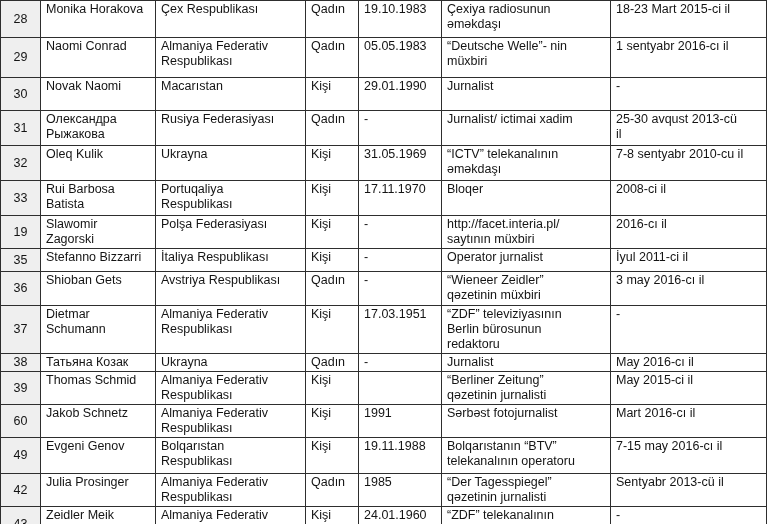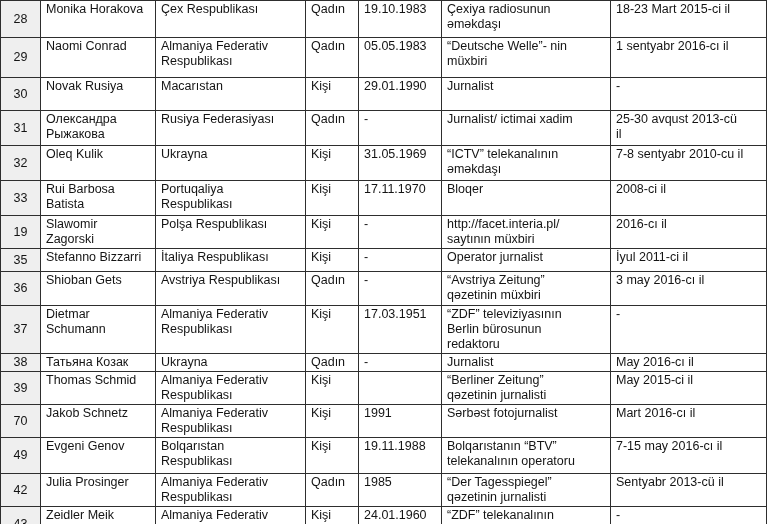--- a/index.html
+++ b/index.html
@@ -95,21 +95,21 @@
     <td class="c-country">Almaniya Federativ
 Respublikası</td>
     <td class="c-gender">Qadın</td>
     <td class="c-birth">05.05.1983</td>
     <td class="c-prof">“Deutsche Welle”- nin
 müxbiri</td>
     <td class="c-date">1 sentyabr 2016-cı il</td>
   </tr>
         <tr>
     <td class="c-no">30</td>
-    <td class="c-name">Novak Rusiya</td>
+    <td class="c-name">Novak Naomi</td>
     <td class="c-country">Macarıstan</td>
     <td class="c-gender">Kişi</td>
     <td class="c-birth">29.01.1990</td>
     <td class="c-prof">Jurnalist</td>
     <td class="c-date">-</td>
   </tr>
         <tr>
     <td class="c-no">31</td>
     <td class="c-name">Олександра
 Рыжакова</td>
@@ -138,21 +138,21 @@
 Respublikası</td>
     <td class="c-gender">Kişi</td>
     <td class="c-birth">17.11.1970</td>
     <td class="c-prof">Bloqer</td>
     <td class="c-date">2008-ci il</td>
   </tr>
         <tr>
     <td class="c-no">19</td>
     <td class="c-name">Slawomir
 Zagorski</td>
-    <td class="c-country">Polşa Respublikası</td>
+    <td class="c-country">Polşa Federasiyası</td>
     <td class="c-gender">Kişi</td>
     <td class="c-birth">-</td>
     <td class="c-prof">http://facet.interia.pl/
 saytının müxbiri</td>
     <td class="c-date">2016-cı il</td>
   </tr>
         <tr>
     <td class="c-no">35</td>
     <td class="c-name">Stefanno Bizzarri</td>
     <td class="c-country">İtaliya Respublikası</td>
@@ -160,21 +160,21 @@
     <td class="c-birth">-</td>
     <td class="c-prof">Operator jurnalist</td>
     <td class="c-date">İyul 2011-ci il</td>
   </tr>
         <tr>
     <td class="c-no">36</td>
     <td class="c-name">Shioban Gets</td>
     <td class="c-country">Avstriya Respublikası</td>
     <td class="c-gender">Qadın</td>
     <td class="c-birth">-</td>
-    <td class="c-prof">“Avstriya Zeitung”
+    <td class="c-prof">“Wieneer Zeidler”
 qəzetinin müxbiri</td>
     <td class="c-date">3 may 2016-cı il</td>
   </tr>
         <tr>
     <td class="c-no">37</td>
     <td class="c-name">Dietmar
 Schumann</td>
     <td class="c-country">Almaniya Federativ
 Respublikası</td>
     <td class="c-gender">Kişi</td>
@@ -198,21 +198,21 @@
     <td class="c-name">Thomas Schmid</td>
     <td class="c-country">Almaniya Federativ
 Respublikası</td>
     <td class="c-gender">Kişi</td>
     <td class="c-birth"></td>
     <td class="c-prof">“Berliner Zeitung”
 qəzetinin jurnalisti</td>
     <td class="c-date">May 2015-ci il</td>
   </tr>
         <tr>
-    <td class="c-no">70</td>
+    <td class="c-no">60</td>
     <td class="c-name">Jakob Schnetz</td>
     <td class="c-country">Almaniya Federativ
 Respublikası</td>
     <td class="c-gender">Kişi</td>
     <td class="c-birth">1991</td>
     <td class="c-prof">Sərbəst fotojurnalist</td>
     <td class="c-date">Mart 2016-cı il</td>
   </tr>
         <tr>
     <td class="c-no">49</td>

